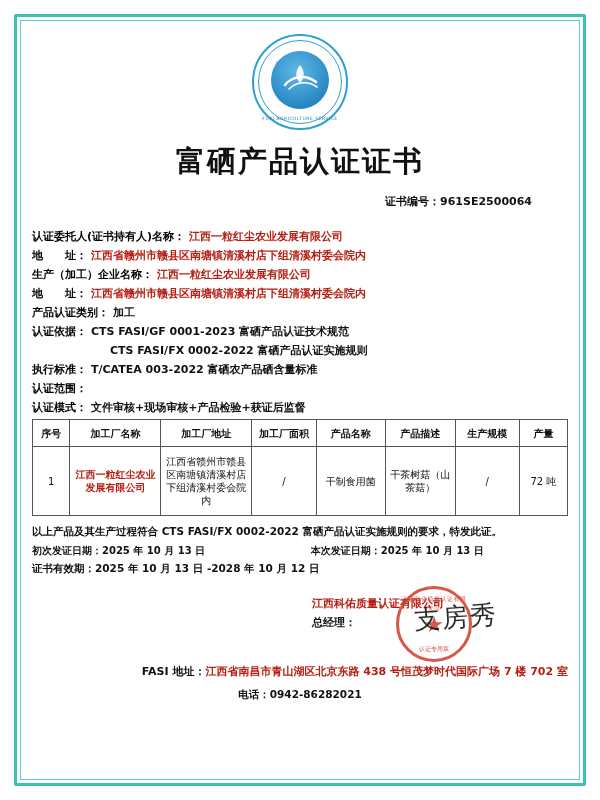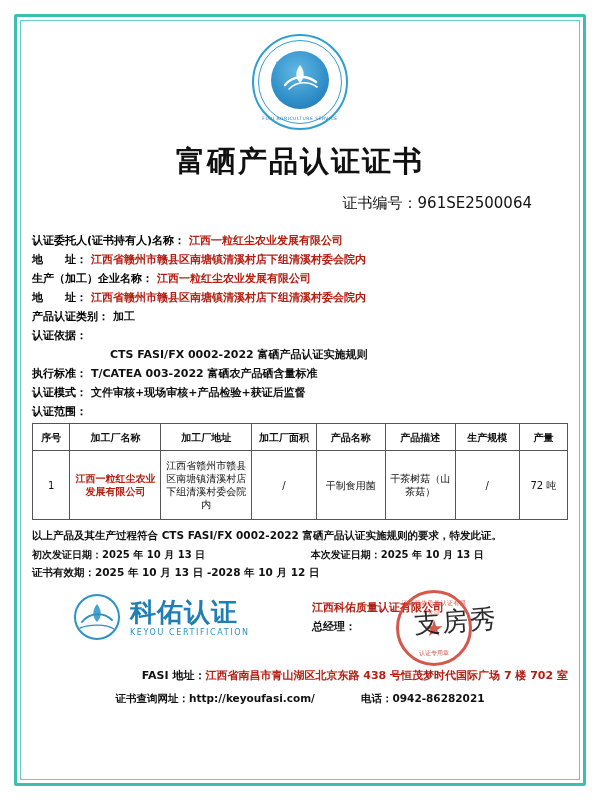--- a/index.html
+++ b/index.html
@@ -105,22 +105,22 @@
     text-align: center;
     font-size: 29px;
     font-weight: bold;
     letter-spacing: 2px;
     color: #111;
     margin-top: 12px;
     font-family: "DejaVu Sans", sans-serif;
   }
   .cert-no {
     text-align: right;
-    font-size: 15px;
-    font-weight: normal;
+    font-size: 11px;
+    font-weight: bold;
     color: #111;
     margin-top: 12px;
     padding-right: 36px;
   }
 
   
   .fields {
     margin-top: 20px;
     font-size: 11px;
     color: #111;
@@ -373,34 +373,35 @@
       <div class="frow">
         <span class="flabel">地　　址：</span>
         <span class="fvalue">江西省赣州市赣县区南塘镇清溪村店下组清溪村委会院内</span>
       </div>
       <div class="frow">
         <span class="flabel">产品认证类别：</span>
         <span class="fvalue dark">加工</span>
       </div>
       <div class="frow">
         <span class="flabel">认证依据：</span>
+        <span class="fvalue dark">CTS FASI/GF 0001-2023 富硒产品认证技术规范</span>
       </div>
       <div class="frow findent">
         <span class="fvalue dark">CTS FASI/FX 0002-2022 富硒产品认证实施规则</span>
       </div>
       <div class="frow">
         <span class="flabel">执行标准：</span>
         <span class="fvalue dark">T/CATEA 003-2022 富硒农产品硒含量标准</span>
       </div>
       <div class="frow">
+        <span class="flabel">认证范围：</span>
+      </div>
+      <div class="frow">
         <span class="flabel">认证模式：</span>
         <span class="fvalue dark">文件审核+现场审核+产品检验+获证后监督</span>
-      </div>
-      <div class="frow">
-        <span class="flabel">认证范围：</span>
       </div>
     </div>
 
     <table class="scope">
       <colgroup>
         <col style="width:7%">
         <col style="width:17%">
         <col style="width:17%">
         <col style="width:12%">
         <col style="width:13%">
@@ -444,34 +445,20 @@
         <span>本次发证日期：</span><span>2025 年 10 月 13 日</span>
       </div>
     </div>
 
     <div class="valid">
       <span>证书有效期：</span><span>2025 年 10 月 13 日 -2028 年 10 月 12 日</span>
     </div>
 
 
     <div class="footer-band">
-      <div class="logo-block">
-        <div class="logo-mark">
-          <svg width="50" height="50" viewBox="0 0 50 50" aria-hidden="true">
-            <circle cx="25" cy="25" r="22" fill="none" stroke="#2a93c6" stroke-width="2"></circle>
-            <path d="M10 30 C18 20, 32 20, 40 28" stroke="#2a93c6" stroke-width="2" fill="none" stroke-linecap="round"></path>
-            <path d="M25 12 C30 18, 30 25, 25 30 C20 25, 20 18, 25 12 Z" fill="#2a93c6" opacity="0.85"></path>
-            <path d="M8 36 C18 32, 34 32, 42 37" stroke="#2a93c6" stroke-width="1.4" fill="none" stroke-linecap="round"></path>
-          </svg>
-        </div>
-        <div class="logo-text">
-          <div class="logo-cn">科佑认证</div>
-          <div class="logo-en">KEYOU   CERTIFICATION</div>
-        </div>
-      </div>
 
       <div class="issuer-block">
         <div class="issuer-line">江西科佑质量认证有限公司</div>
         <div class="issuer-line2">总经理：</div>
       </div>
 
       <div class="stamp">
         <div class="st-top">江西科佑质量认证有限公司</div>
         <div class="star">★</div>
         <div class="st-bot">认证专用章</div>
@@ -479,21 +466,18 @@
 
       <div class="signature">支房秀</div>
     </div>
 
     <div class="addr-line">
       <span>FASI 地址：</span><span class="red">江西省南昌市青山湖区北京东路 438 号恒茂梦时代国际广场 7 楼 702 室</span>
     </div>
 
     <div class="contact-line">
       <div>
-        <span>证书查询网址：</span><span>http://keyoufasi.com/</span>
-      </div>
-      <div>
         <span>电话：</span><span>0942-86282021</span>
       </div>
     </div>
 
   </div>
 </div>
 
 </body></html>

